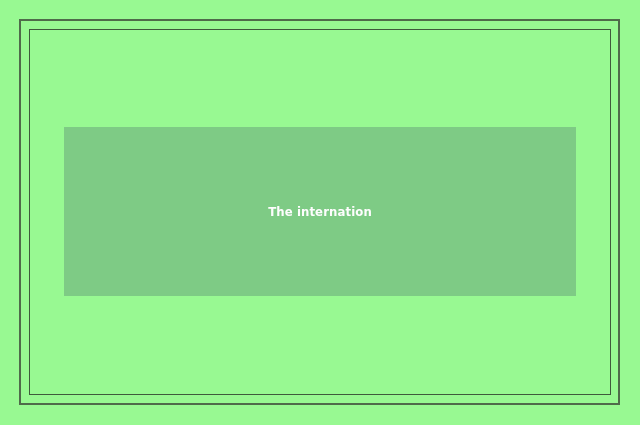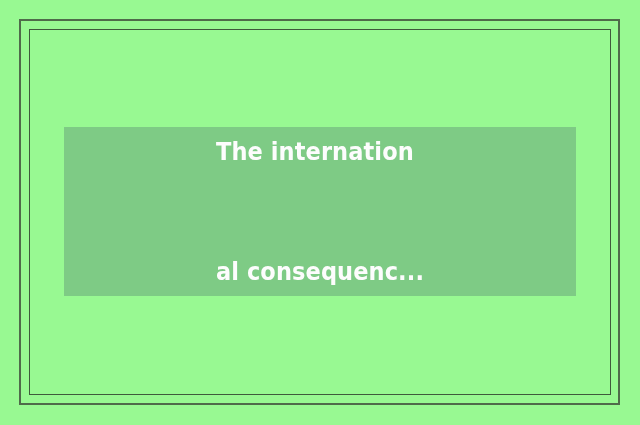--- a/index.html
+++ b/index.html
@@ -57,38 +57,37 @@
     display: flex;
     align-items: center;
     justify-content: center;
   }
 
   .panel-text-block {
     display: block;
     text-align: left;
     color: #fdfdfd;
     font-family: "DejaVu Sans Condensed", "Liberation Sans Narrow", "Liberation Sans", sans-serif;
-    font-size: 25px;
+    font-size: 13px;
     font-weight: bold;
     line-height: 40px;
     letter-spacing: 0.1px;
     white-space: pre;
   }
   .panel-text-line {
     display: block;
   }
 </style>
 </head>
 <body>
 
 <div id="canvas">
 
   <div class="frame-outer"></div>
   <div class="frame-inner"></div>
 
   <div class="panel">
     <div class="panel-text-block">
       <span class="panel-text-line">The internation</span>
-      <span class="panel-text-line">al consequenc...</span>
     </div>
   </div>
 
 </div>
 
 </body></html>

